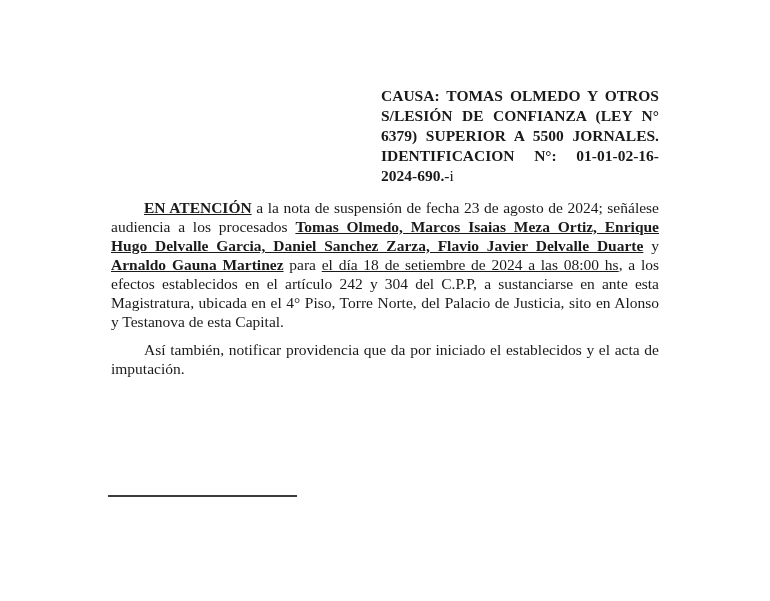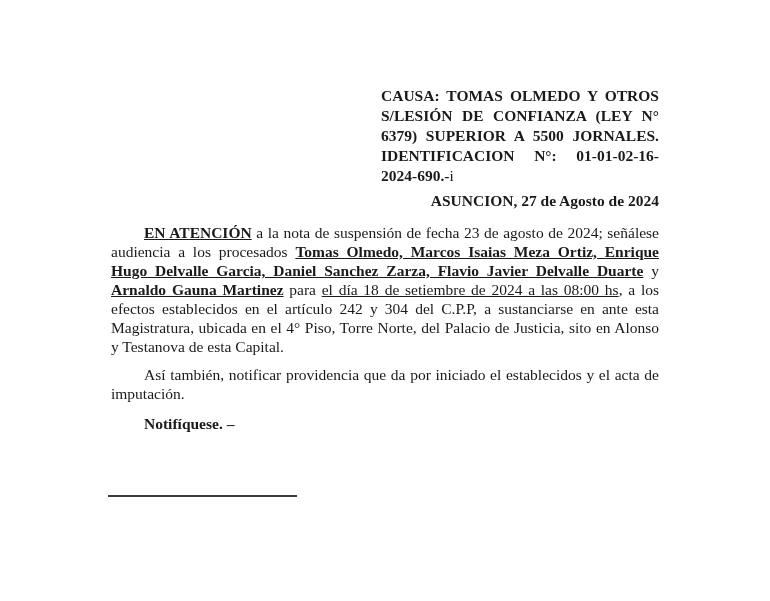--- a/index.html
+++ b/index.html
@@ -72,26 +72,24 @@
 </head>
 <body>
 
 <div class="page">
   <div class="content">
 
     <div class="caption">
       <span>CAUSA: TOMAS OLMEDO Y OTROS S/LESIÓN DE CONFIANZA (LEY N° 6379) SUPERIOR A 5500 JORNALES. IDENTIFICACION N°: 01-01-02-16-2024-690.-</span><span class="suffix">i</span>
     </div>
 
-    <div class="dateline">ASUNCION, 27 de Agosto de 2024</div>
 
     <p class="para para-atencion">
       <span class="b">EN ATENCIÓN</span><span> a la nota de suspensión de fecha 23 de agosto de 2024; señálese audiencia a los procesados </span><span class="b">Tomas Olmedo, Marcos Isaias Meza Ortiz, Enrique Hugo Delvalle Garcia, Daniel Sanchez Zarza, Flavio Javier Delvalle Duarte</span><span> y </span><span class="b">Arnaldo Gauna Martinez</span><span> para </span><span class="bu">el día 18 de setiembre de 2024 a las 08:00 hs</span><span>, a los efectos establecidos en el artículo 242 y 304 del C.P.P, a sustanciarse en ante esta Magistratura, ubicada en el 4° Piso, Torre Norte, del Palacio de Justicia, sito en Alonso y Testanova de esta Capital.</span>
     </p>
 
     <p class="para para-providencia">Así también, notificar providencia que da por iniciado el establecidos y el acta de imputación.</p>
 
-    <p class="closing">Notifíquese. –</p>
 
   </div>
 
   <div class="sig-line"></div>
 </div>
 
 </body></html>

